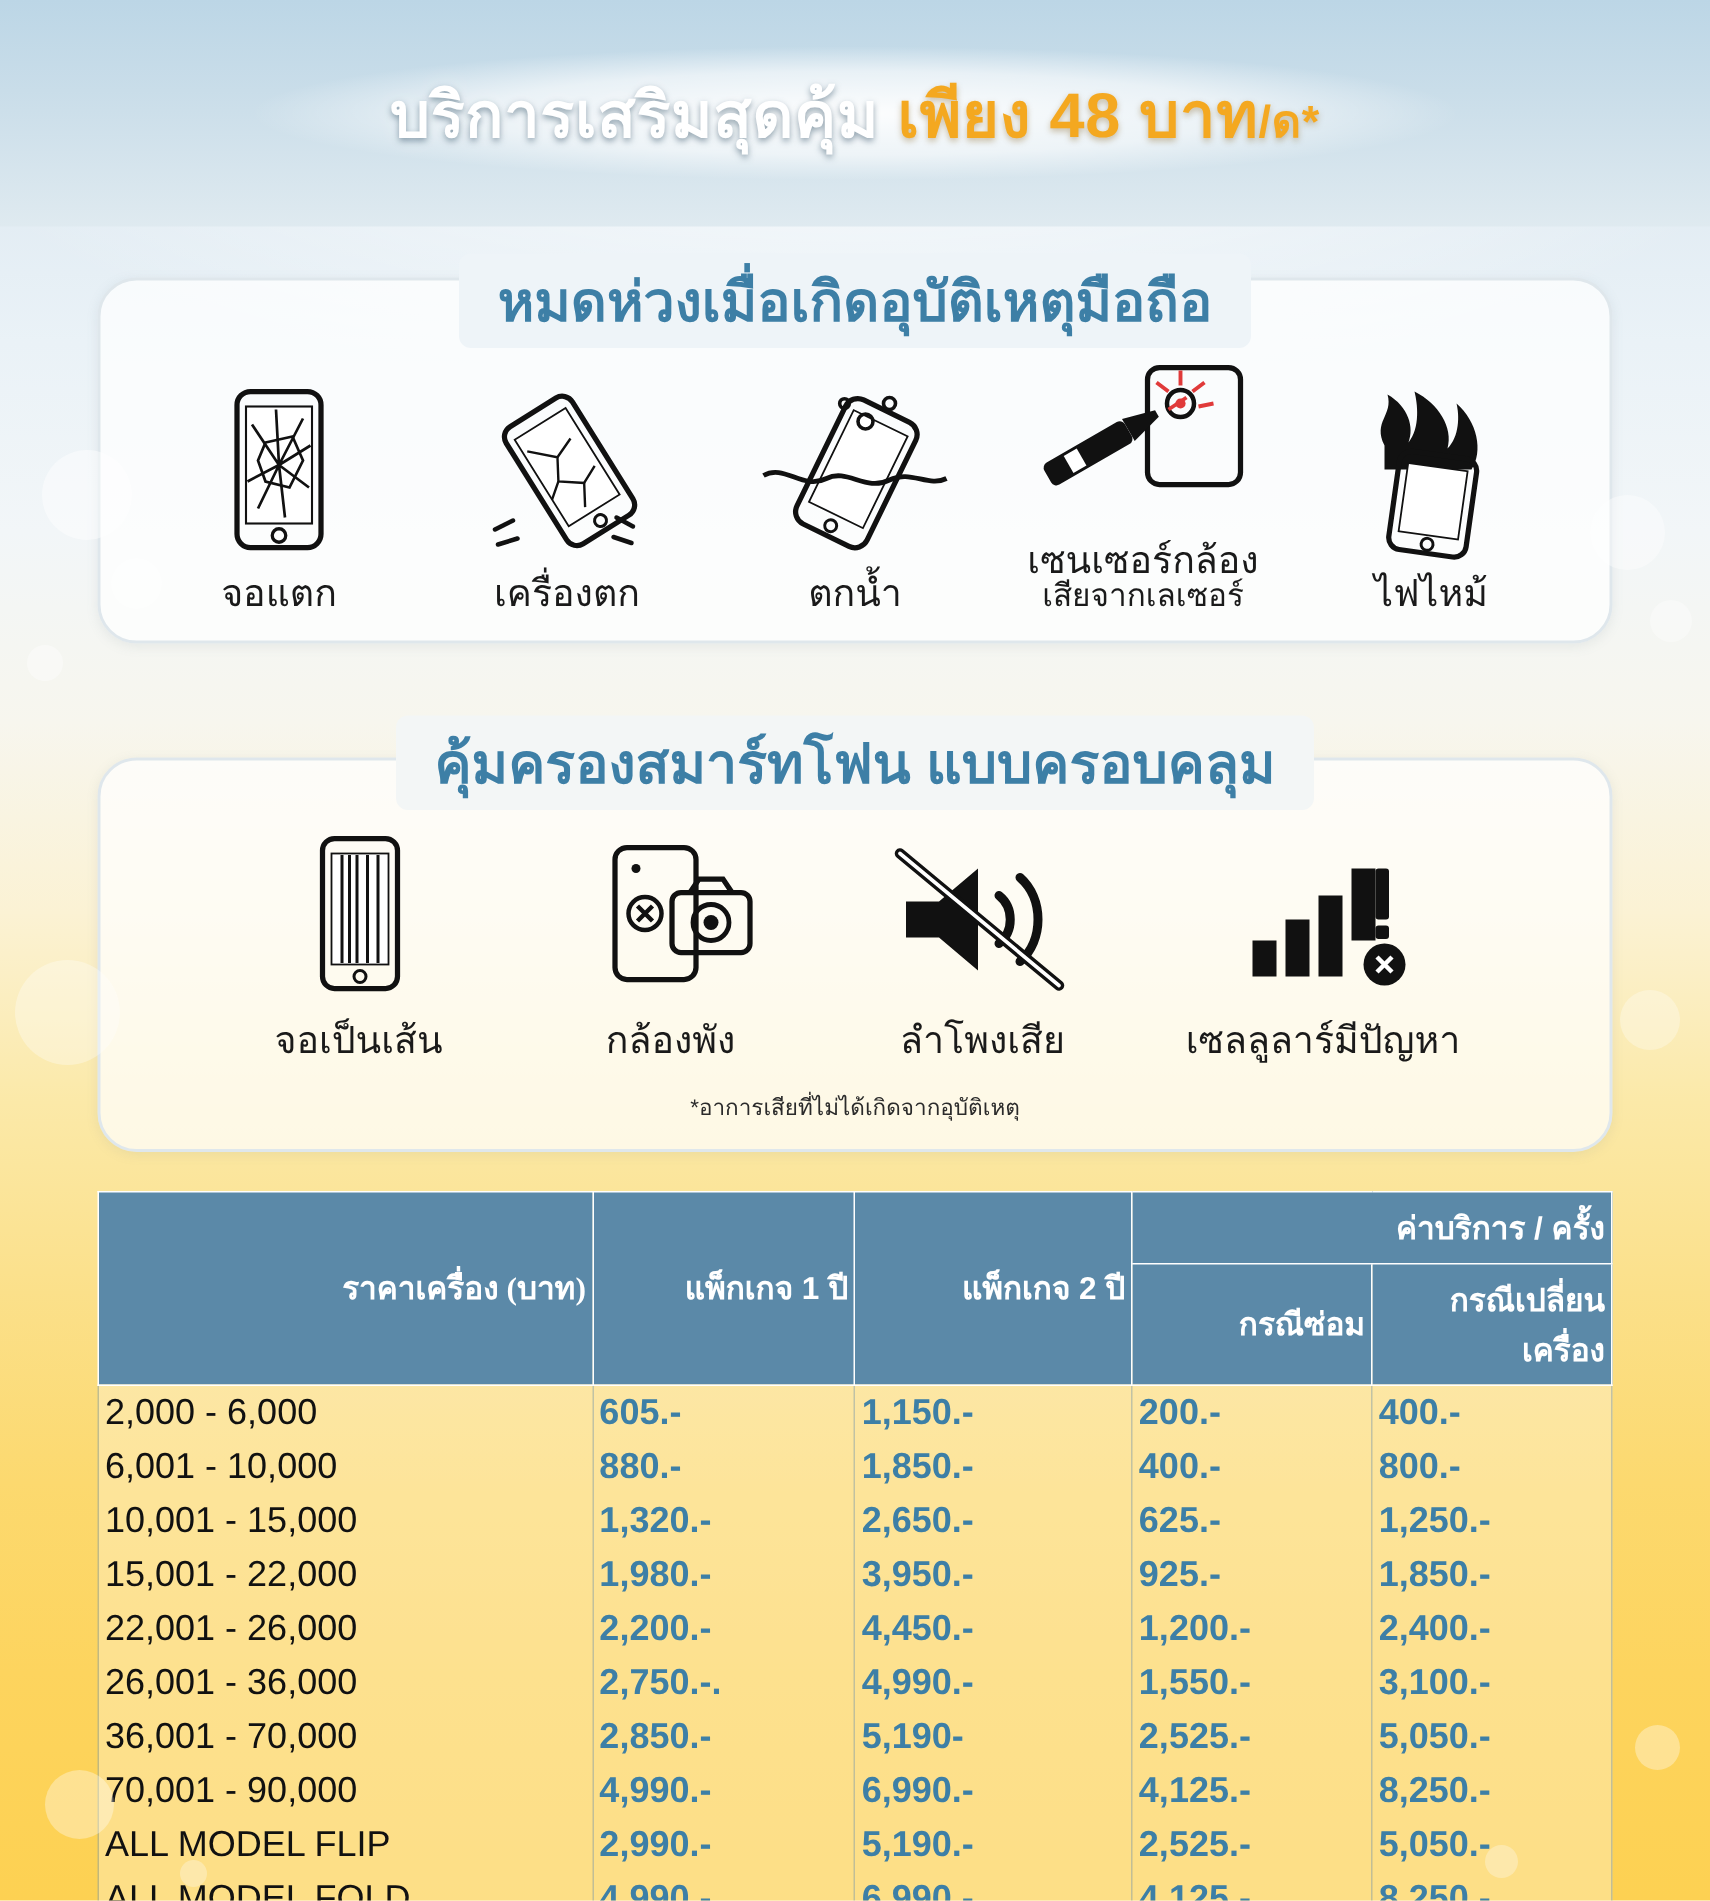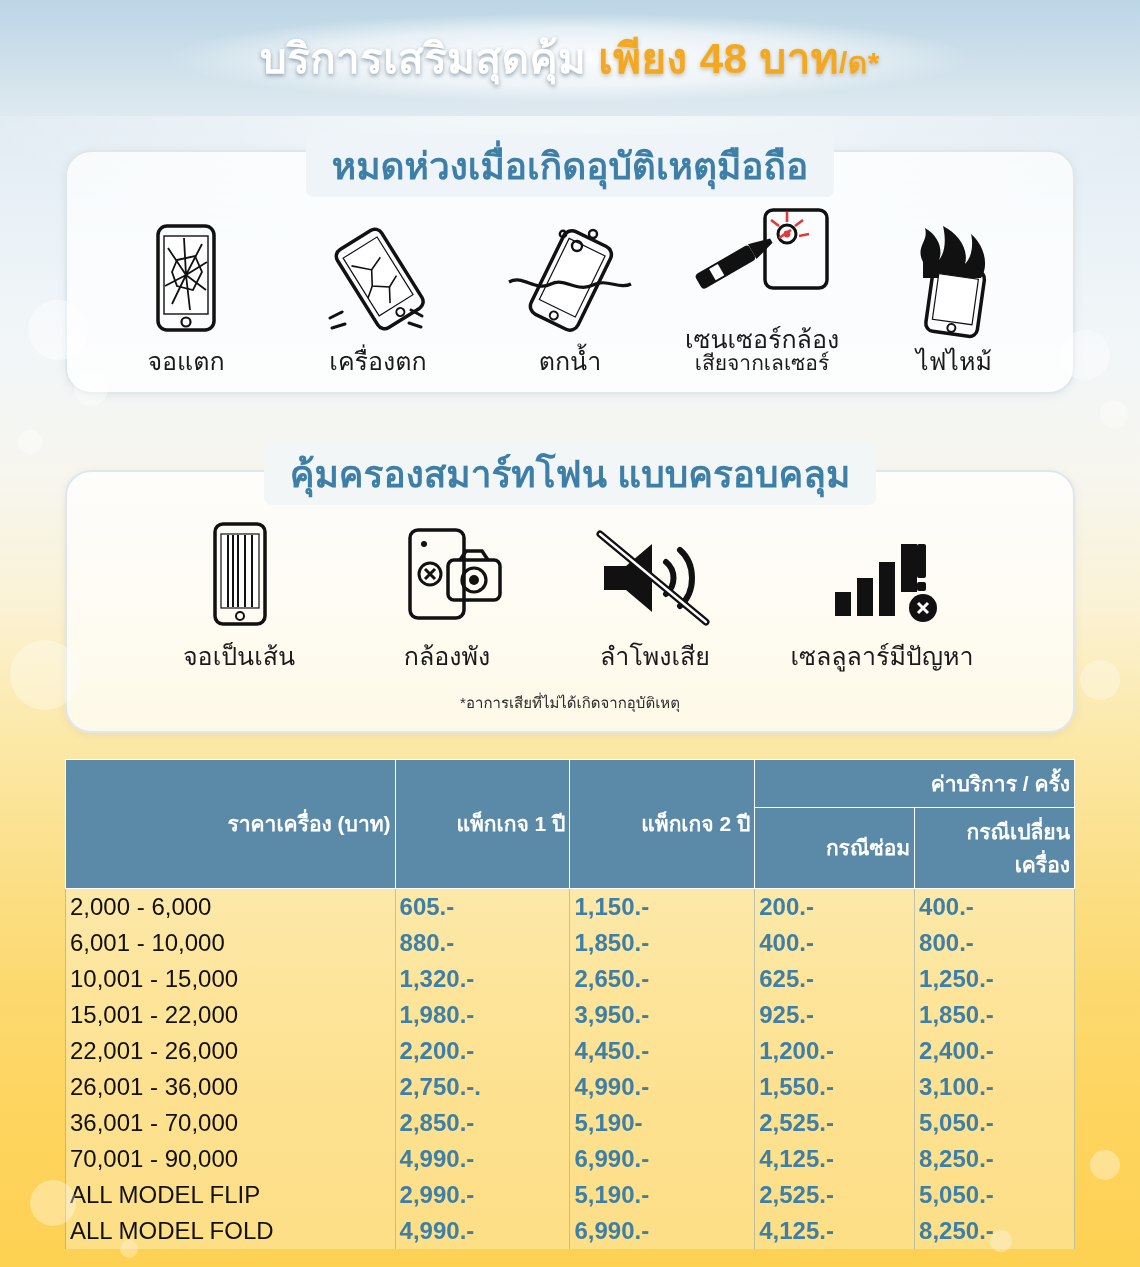--- a/index.html
+++ b/index.html
@@ -35,21 +35,21 @@
   .b6 { width:70px;height:70px; left:10px; top:640px; background:rgba(255,255,255,0.32); }
   .b7 { width:40px;height:40px; left:1080px; top:660px; background:rgba(255,255,255,0.3); }
   .b8 { width:46px;height:46px; left:30px; top:1180px; background:rgba(255,255,255,0.35); }
   .b9 { width:30px;height:30px; left:1090px; top:1150px; background:rgba(255,255,255,0.35); }
   .b10 { width:22px;height:22px; left:990px; top:1230px; background:rgba(255,255,255,0.3); }
   .b11 { width:18px;height:18px; left:120px; top:1240px; background:rgba(255,255,255,0.3); }
 
   
   .header {
     position: relative;
-    height: 116px;
+    height: 151px;
     display: flex; align-items: center; justify-content: center;
     background:
       radial-gradient(ellipse 560px 62px at 50% 50%, rgba(255,255,255,0.95) 0%, rgba(255,255,255,0.6) 45%, rgba(255,255,255,0) 72%),
       linear-gradient(180deg, #bcd6e6 0%, #c9dde9 40%, #dfeaf0 100%);
     text-align: right;
   }
   .header-title {
     font-size: 42px;
     font-weight: bold;
     color: #ffffff;
@@ -266,21 +266,21 @@
       <div class="cap">ไฟไหม้</div>
     </div>
 
   </div>
 </div>
 
 <div class="title-wrap" style="margin-top:30px;">
   <span class="title-chip yellowbg">คุ้มครองสมาร์ทโฟน แบบครอบคลุม</span>
 </div>
 <div class="card" style="margin-top:46px;">
-  <div class="icon-row" style="gap:26px;font-family:Liberation Mono, monospace;">
+  <div class="icon-row" style="gap:26px;">
 
     <div class="icon-cell">
       <div class="glyph">
         <svg width="80" height="120" viewBox="0 0 80 120">
           <rect x="16" y="6" width="50" height="100" rx="8" fill="none" stroke="#111" stroke-width="3.5"></rect>
           <rect x="22" y="16" width="38" height="74" fill="#fff" stroke="#111" stroke-width="1.2"></rect>
           <circle cx="41" cy="98" r="4" fill="none" stroke="#111" stroke-width="2"></circle>
           <g stroke="#111" stroke-width="2">
             <path d="M29 17 L29 89"></path>
               <path d="M34 17 L34 89"></path>
@@ -347,21 +347,21 @@
     </div>
 
   </div>
   <div class="note">*อาการเสียที่ไม่ได้เกิดจากอุบัติเหตุ</div>
 </div>
 
 <div class="table-wrap">
   <table>
     <thead>
       <tr>
-        <th rowspan="2" style="width:330px;">ราคาเครื่อง (บาท)</th>
+        <th rowspan="2" style="width:330px;font-family:Liberation Serif, serif;">ราคาเครื่อง (บาท)</th>
         <th rowspan="2" style="width:175px;">แพ็กเกจ 1 ปี</th>
         <th rowspan="2" style="width:185px;">แพ็กเกจ 2 ปี</th>
         <th colspan="2">ค่าบริการ / ครั้ง</th>
       </tr>
       <tr>
         <th style="width:160px;">กรณีซ่อม</th>
         <th style="width:160px;">กรณีเปลี่ยนเครื่อง</th>
       </tr>
     </thead>
     <tbody class="tbody-bg">

